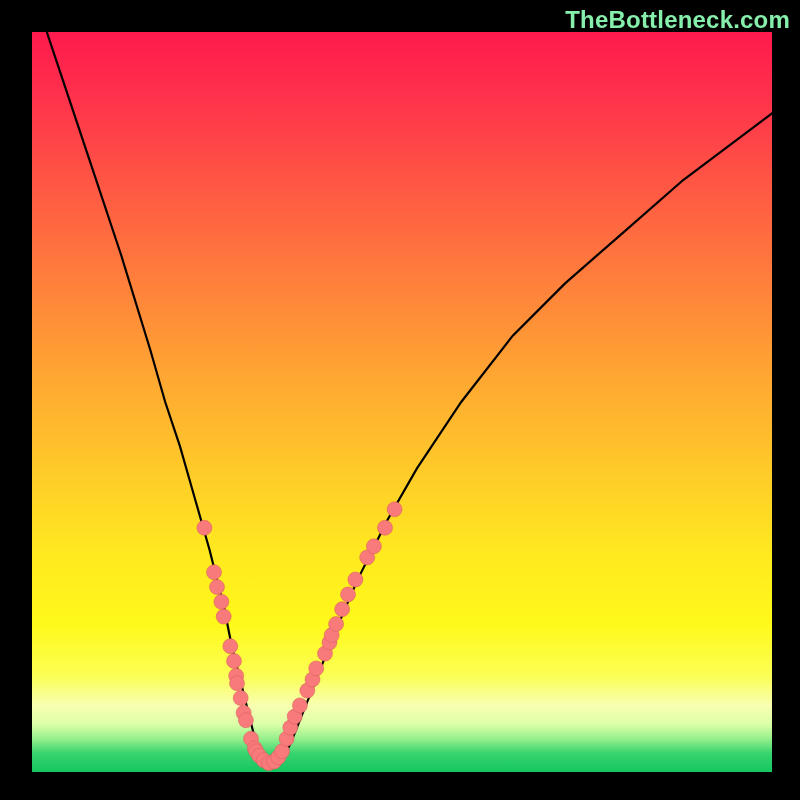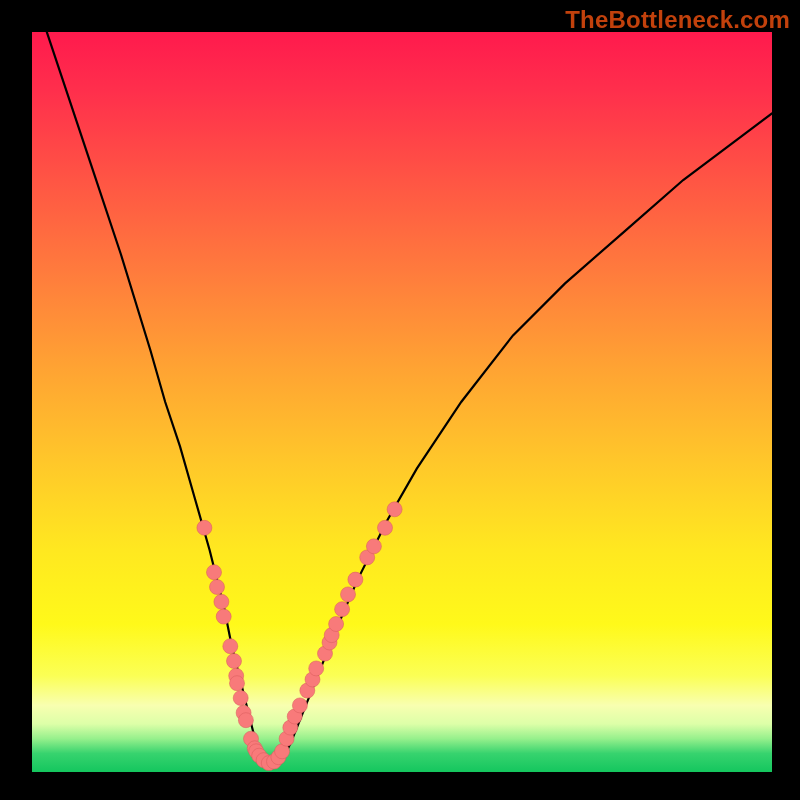--- a/index.html
+++ b/index.html
@@ -10,21 +10,21 @@
     height: 800px;
     background: #000;
   }
   .watermark {
     position: absolute;
     top: 6px;
     right: 10px;
     font-family: Arial, Helvetica, sans-serif;
     font-size: 24px;
     font-weight: 600;
-    color: #c2410c;
+    color: #86efac;
     letter-spacing: 0.2px;
     z-index: 5;
   }
   .plot {
     position: absolute;
     left: 32px;
     top: 32px;
     width: 740px;
     height: 740px;
     overflow: hidden;

